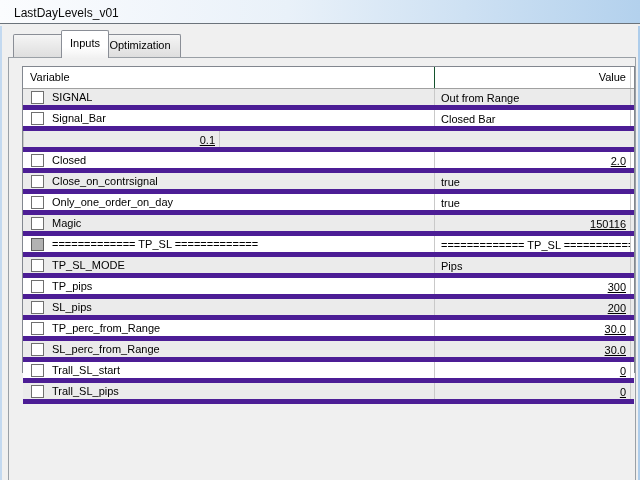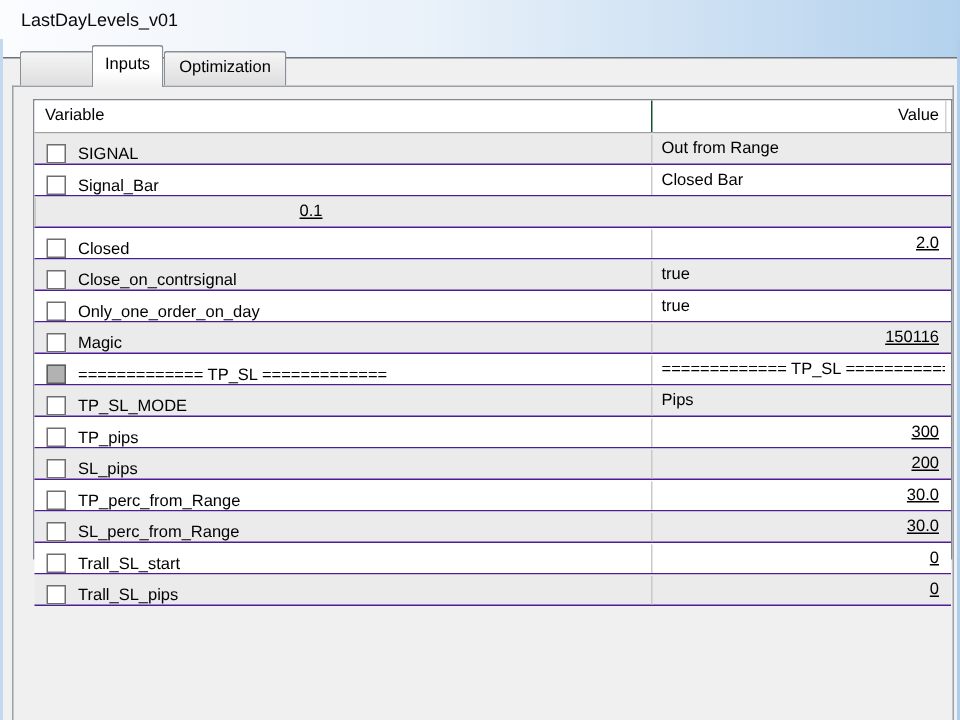--- a/index.html
+++ b/index.html
@@ -4,56 +4,56 @@
 <style>
   html,body{margin:0;padding:0;}
   body{
     width:640px;height:480px;position:relative;overflow:hidden;
     background:#f0f0f0;
     font-family:"Liberation Sans",sans-serif;
     font-size:11px;color:#000;
   }
   
   .titlebar{
-    position:absolute;left:0;top:0;width:640px;height:39px;box-sizing:border-box;
+    position:absolute;left:0;top:0;width:640px;height:24px;box-sizing:border-box;
     background:linear-gradient(90deg,#fbfcfe 0%,#e9f1f9 45%,#b3d1ed 100%);
     border-bottom:1px solid #6b737b;
   }
   .title-text{position:absolute;left:14px;top:6px;font-size:12px;color:#0a0a0a;white-space:nowrap;}
   .win-edge{position:absolute;top:26px;bottom:0;width:2px;background:#c3d9f0;}
   .win-edge.left{left:0;}
   .win-edge.right{right:0;background:#aecdeb;}
   
   .tab{
     position:absolute;box-sizing:border-box;z-index:2;
     border:1px solid #8a8e96;border-bottom:none;border-radius:2px 2px 0 0;
     background:linear-gradient(180deg,#f5f5f5,#dedede);
     text-align:center;line-height:21px;white-space:nowrap;
   }
   .tab.t0{left:13px;top:34px;width:62px;height:23px;padding-left:48px;}
   .tab.t1{left:61px;top:30px;width:48px;height:28px;z-index:3;
     background:linear-gradient(180deg,#ffffff 60%,#f1f1f1);line-height:25px;}
-  .tab.t2{left:109px;top:34px;width:82px;height:23px;}
+  .tab.t2{left:99px;top:34px;width:82px;height:23px;}
   
   .pane{
     position:absolute;left:8px;top:57px;width:628px;height:423px;box-sizing:border-box;
     border:1px solid #9aa0a6;border-bottom:none;background:#f0f0f0;z-index:1;
   }
   
   .table{
     position:absolute;left:22px;top:66px;width:613px;height:307px;box-sizing:border-box;
     border:1px solid #82878f;border-bottom:none;background:#ffffff;
     display:flex;flex-direction:column;z-index:2;
   }
   .thead{display:flex;height:22px;flex:0 0 auto;background:#ffffff;border-bottom:1px solid #a0a0a0;box-sizing:border-box;}
   .th{box-sizing:border-box;line-height:21px;white-space:nowrap;}
   .th-variable{width:411px;padding-left:7px;}
   .th-value{width:196px;text-align:right;padding-right:4px;border-left:1px solid #14532d;}
   .th-extra{flex:1;border-left:1px solid #d2d2d2;}
-  .row{display:flex;height:21px;flex:0 0 auto;box-sizing:border-box;border-bottom:1px solid #4c1d95;background:#ffffff;align-items:flex-end;}
+  .row{display:flex;height:21px;flex:0 0 auto;box-sizing:border-box;border-bottom:5px solid #4c1d95;background:#ffffff;}
   .row.odd{background:#ebebeb;}
   .cell-variable{width:411px;box-sizing:border-box;display:flex;align-items:center;padding-left:8px;}
   .cell-value{width:196px;box-sizing:border-box;border-left:1px solid #c9c9c9;line-height:19px;
     padding:0 4px 0 6px;overflow:hidden;white-space:nowrap;}
   .cell-value.num{text-align:right;text-decoration:underline;}
   .cell-extra{flex:1;border-left:1px solid #c9c9c9;}
   .checkbox{
     width:13px;height:13px;box-sizing:border-box;flex:0 0 auto;
     border:1px solid #6f6f6f;background:#ffffff;margin-right:8px;
   }

